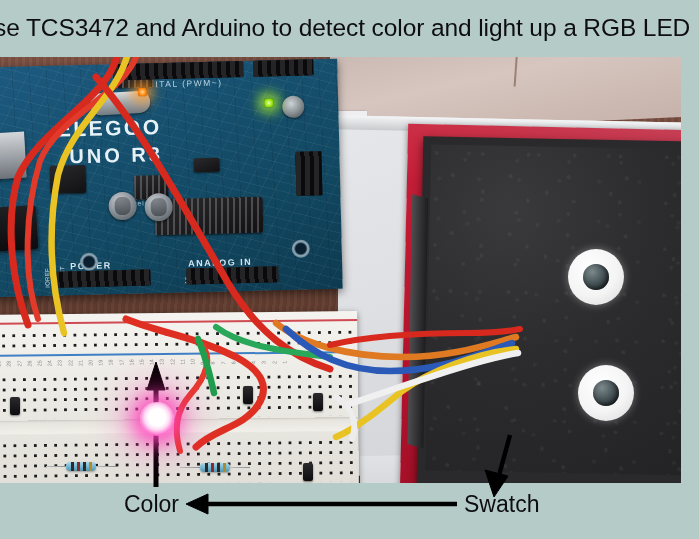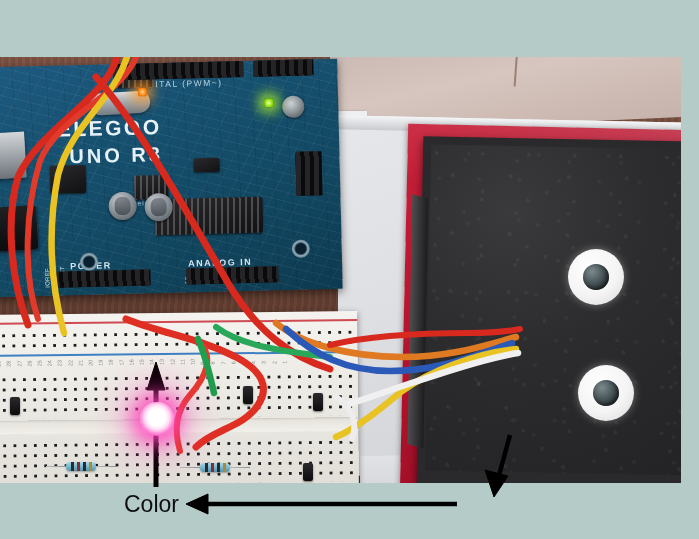--- a/index.html
+++ b/index.html
@@ -341,20 +341,21 @@
     white-space: nowrap;
   }
   #label-color { left: 124px; top: 491px; }
   #label-swatch { left: 464px; top: 491px; }
 </style>
 </head>
 <body>
 
 <div id="slide">
 
+  <div id="title">se TCS3472 and Arduino  to detect color and light up a RGB LED</div>
 
   <div id="photo">
 
     <div class="desk"></div>
     <div class="desk-grain"></div>
 
     <div class="wall-top">
       <div class="crack"></div>
     </div>
     <div class="wall-left-paper"></div>
@@ -546,14 +547,15 @@
       <polygon points="186,504 208,494 208,514"></polygon>
     </g>
 
     <g stroke="#000000" fill="#000000">
       <line x1="510" y1="435" x2="498" y2="479" stroke-width="4.5"></line>
       <polygon points="494,497 485,470 508,476"></polygon>
     </g>
   </svg>
 
   <div class="label-text" id="label-color">Color</div>
+  <div class="label-text" id="label-swatch">Swatch</div>
 
 </div>
 
 </body></html>

